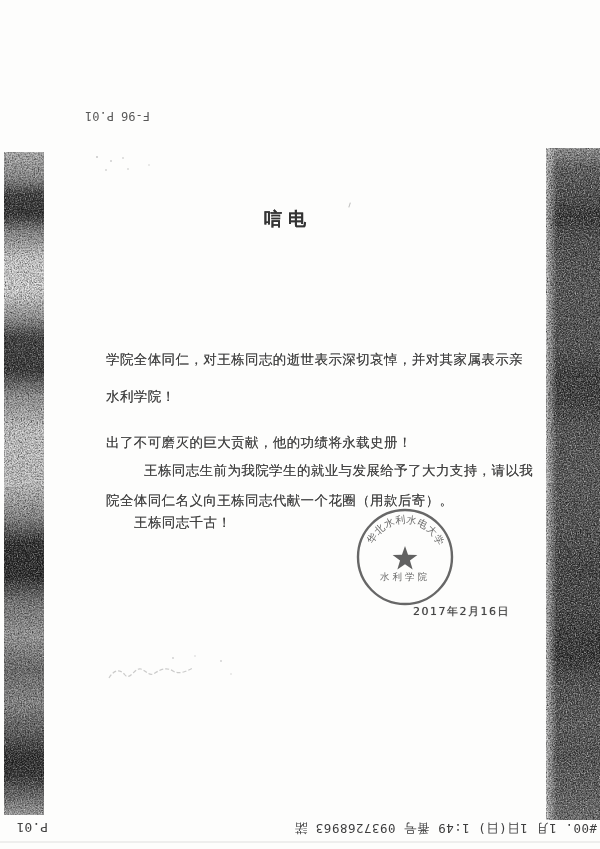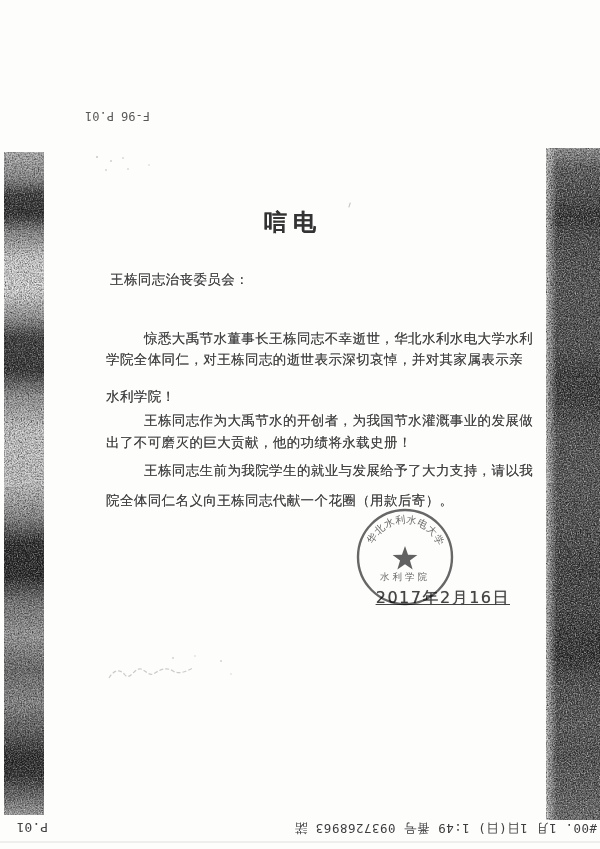--- a/index.html
+++ b/index.html
@@ -40,28 +40,28 @@
   .fax-footer{left:305px;top:816px;width:292px;height:20px;font-size:12.5px;letter-spacing:.5px;opacity:.92;}
   .fax-page{left:6px;top:817px;width:42px;height:18px;font-size:13px;opacity:.9;}
   
   .letter-text{position:absolute;left:106px;white-space:nowrap;
     font-size:13.5px;letter-spacing:.4px;color:#414141;
     text-shadow:0 0 .6px rgba(70,70,70,.75);}
   .sal{padding-left:4px;}
   .indent{padding-left:38px;}
   .closing{padding-left:28px;}
   .title{
-    position:absolute;left:264px;top:207px;font-size:23px;font-weight:600;
+    position:absolute;left:264px;top:207px;font-size:18px;font-weight:600;
     letter-spacing:6px;color:#333;text-shadow:0 0 .5px rgba(50,50,50,.8);
   }
   .sig{position:absolute;white-space:nowrap;color:#444;
     text-shadow:0 0 .7px rgba(70,70,70,.7);}
   .sig-address{right:78px;top:537px;font-size:13.5px;letter-spacing:1px;}
   .sig-org{right:72px;top:563px;font-size:13.5px;letter-spacing:2.5px;}
-  .sig-date{right:90px;top:588px;font-size:16px;letter-spacing:1.5px;text-decoration:underline;}
+  .sig-date{right:90px;top:604px;font-size:11px;letter-spacing:1.5px;}
   
   .stamp{
     position:absolute;left:355px;top:507px;width:100px;height:100px;
     mix-blend-mode:multiply;opacity:.82;filter:blur(.4px);
   }
   
   .specks-top{
     position:absolute;left:96px;top:156px;width:2px;height:2px;border-radius:50%;
     background:rgba(120,120,120,.4);
     box-shadow:14px 4px 0 rgba(120,120,120,.35), 26px 1px 0 rgba(130,130,130,.3),
@@ -106,29 +106,27 @@
       <rect width="100%" height="100%" filter="url(#nzB)" opacity="0.7"></rect>
     </svg>
   </div>
 
   <div class="fax fax-header">F-96 P.01</div>
   <div class="fax fax-footer">#00. 1月 1日(日) 1:49 番号 0937268963 諾</div>
   <div class="fax fax-page">P.01</div>
 
   <div class="title">唁电</div>
 
-  <div class="letter-text sal" style="top:271px">王栋同志治丧委员会：</div>
 
-  <div class="letter-text indent" style="top:330px">惊悉大禹节水董事长王栋同志不幸逝世，华北水利水电大学水利</div>
   <div class="letter-text" style="top:351px">学院全体同仁，对王栋同志的逝世表示深切哀悼，并对其家属表示亲</div>
   <div class="letter-text" style="top:388px">水利学院！</div>
-  <div class="letter-text indent" style="top:412px">王栋同志作为大禹节水的开创者，为我国节水灌溉事业的发展做</div>
   <div class="letter-text" style="top:434px">出了不可磨灭的巨大贡献，他的功绩将永载史册！</div>
   <div class="letter-text" style="top:492px">院全体同仁名义向王栋同志代献一个花圈（用款后寄）。</div>
   <div class="letter-text indent" style="top:462px">王栋同志生前为我院学生的就业与发展给予了大力支持，请以我</div>
+  <div class="letter-text closing" style="top:514px">王栋同志千古！</div>
 
   <div class="sig sig-date">2017年2月16日</div>
 
   <svg class="stamp" viewBox="0 0 100 100">
     <circle cx="50" cy="50" r="47" fill="none" stroke="#464646" stroke-width="2.4"></circle>
     <polygon fill="#3f3f3f" points="50,39 53.06,47.8 62.36,47.98 54.95,53.61 57.64,62.52 50,57.2 42.36,62.52 45.05,53.61 37.64,47.98 46.94,47.8"></polygon>
     <defs>
         <path id="arcP" d="M 17.1 39 A 35 35 0 0 1 82.9 39" fill="none"></path>
       </defs>
     <text font-size="10" fill="#464646" letter-spacing="0.5">

